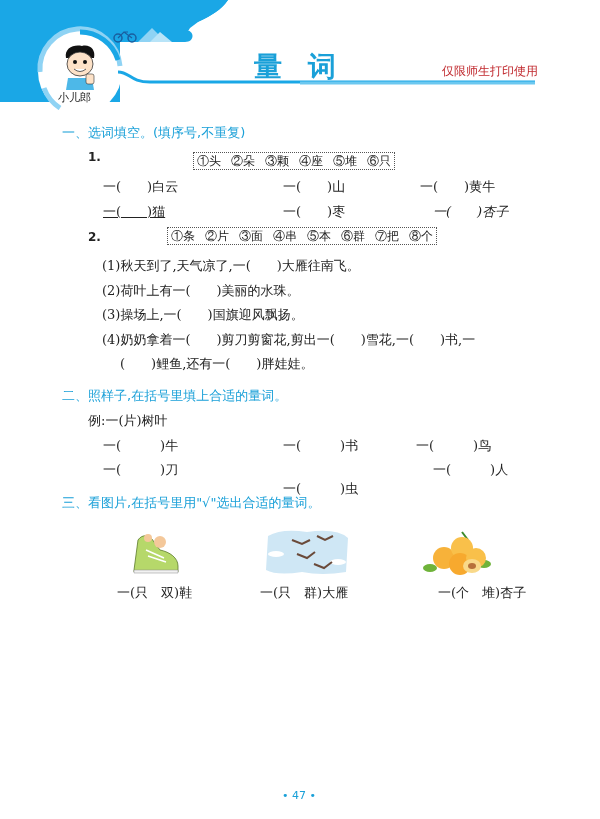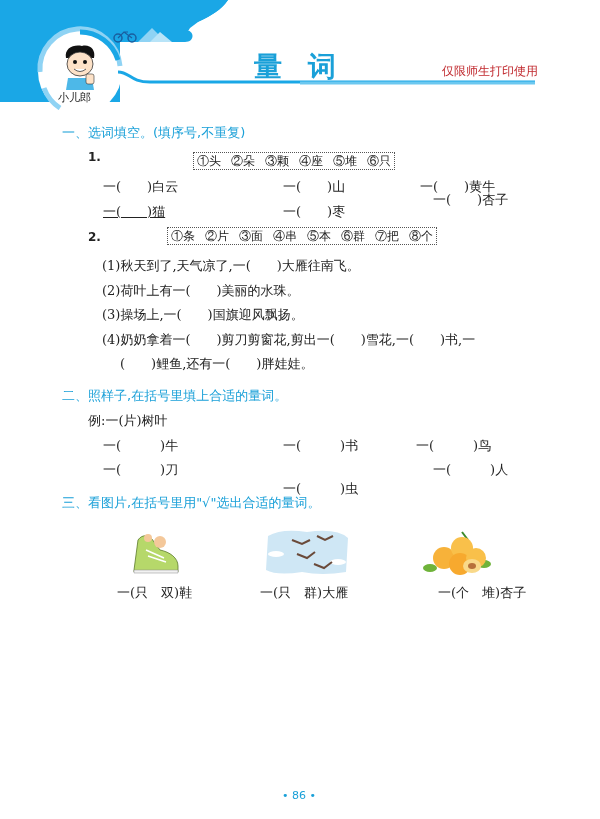--- a/index.html
+++ b/index.html
@@ -59,21 +59,21 @@
 <div class="sec-title" style="top:124px;">一、选词填空。(填序号,不重复)</div>
 <div class="num" style="left:88px;top:150px;">1.</div>
 <div class="box" style="left:193px;top:152px;text-align:right;">
   <span>①头</span><span>②朵</span><span>③颗</span><span>④座</span><span>⑤堆</span><span>⑥只</span>
 </div>
 <div class="t" style="left:103px;top:178px;">一(　　)白云</div>
 <div class="t" style="left:283px;top:178px;">一(　　)山</div>
 <div class="t" style="left:420px;top:178px;">一(　　)黄牛</div>
 <div class="t" style="left:103px;top:203px;text-decoration:underline;">一(　　)猫</div>
 <div class="t" style="left:283px;top:203px;">一(　　)枣</div>
-<div class="t" style="left:433px;top:191px;">一(　　)杏子</div>
+<div class="t" style="left:433px;top:203px;font-style:italic;">一(　　)杏子</div>
 
 <div class="num" style="left:88px;top:230px;">2.</div>
 <div class="box" style="left:167px;top:227px;">
   <span>①条</span><span>②片</span><span>③面</span><span>④串</span><span>⑤本</span><span>⑥群</span><span>⑦把</span><span>⑧个</span>
 </div>
 <div class="t" style="left:102px;top:257px;">(1)秋天到了,天气凉了,一(　　)大雁往南飞。</div>
 <div class="t" style="left:102px;top:282px;">(2)荷叶上有一(　　)美丽的水珠。</div>
 <div class="t" style="left:102px;top:306px;">(3)操场上,一(　　)国旗迎风飘扬。</div>
 <div class="t" style="left:102px;top:331px;text-align:center;">(4)奶奶拿着一(　　)剪刀剪窗花,剪出一(　　)雪花,一(　　)书,一</div>
 <div class="t" style="left:120px;top:355px;">(　　)鲤鱼,还有一(　　)胖娃娃。</div>
@@ -114,13 +114,13 @@
   <circle cx="38" cy="34" r="11" fill="#f7a92e"></circle>
   <circle cx="54" cy="28" r="10" fill="#f9c04a"></circle>
   <ellipse cx="50" cy="36" rx="9" ry="7" fill="#f9d98a"></ellipse>
   <ellipse cx="50" cy="36" rx="4" ry="3" fill="#b7703a"></ellipse>
 </svg>
 
 <div class="t" style="left:117px;top:584px;">一(只　双)鞋</div>
 <div class="t" style="left:260px;top:584px;">一(只　群)大雁</div>
 <div class="t" style="left:410px;top:584px;margin-left:28px;">一(个　堆)杏子</div>
 
-<div class="page-num">• 86 •</div>
+<div class="page-num">• 47 •</div>
 
 </body></html>

